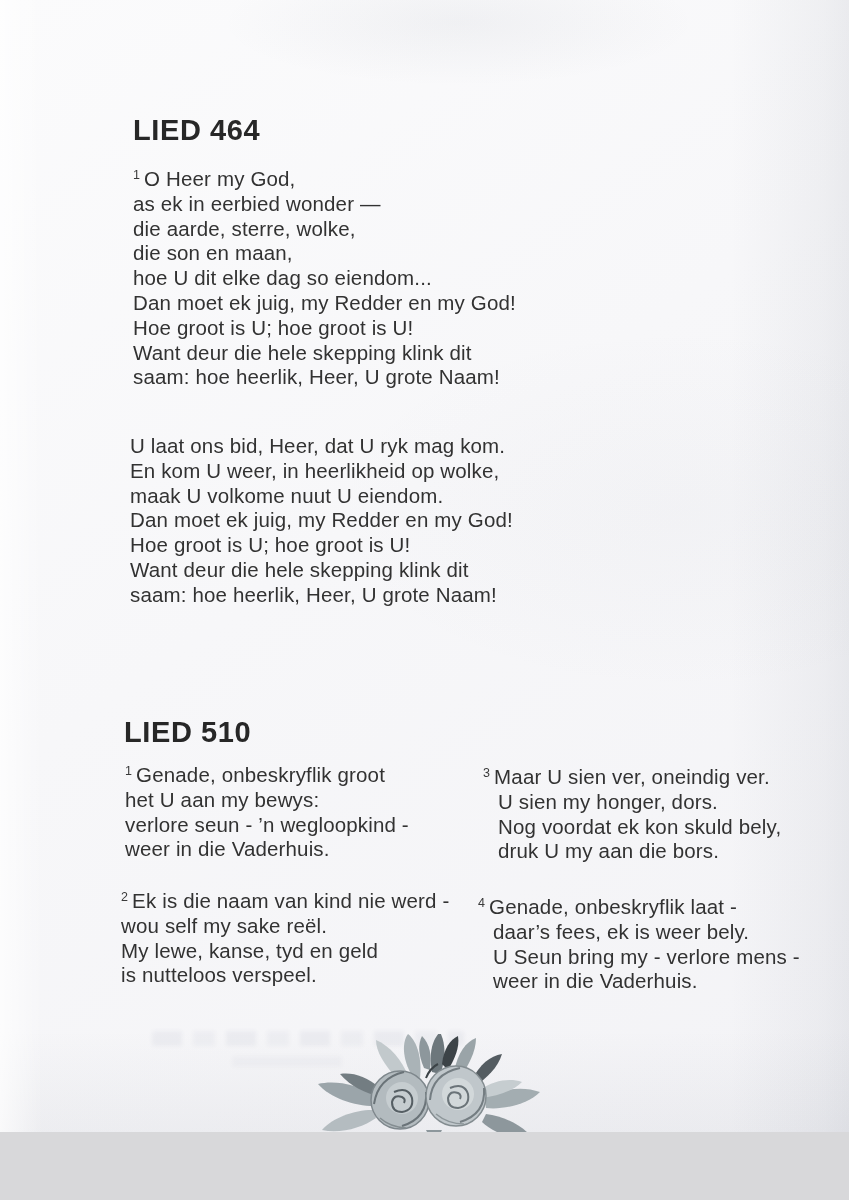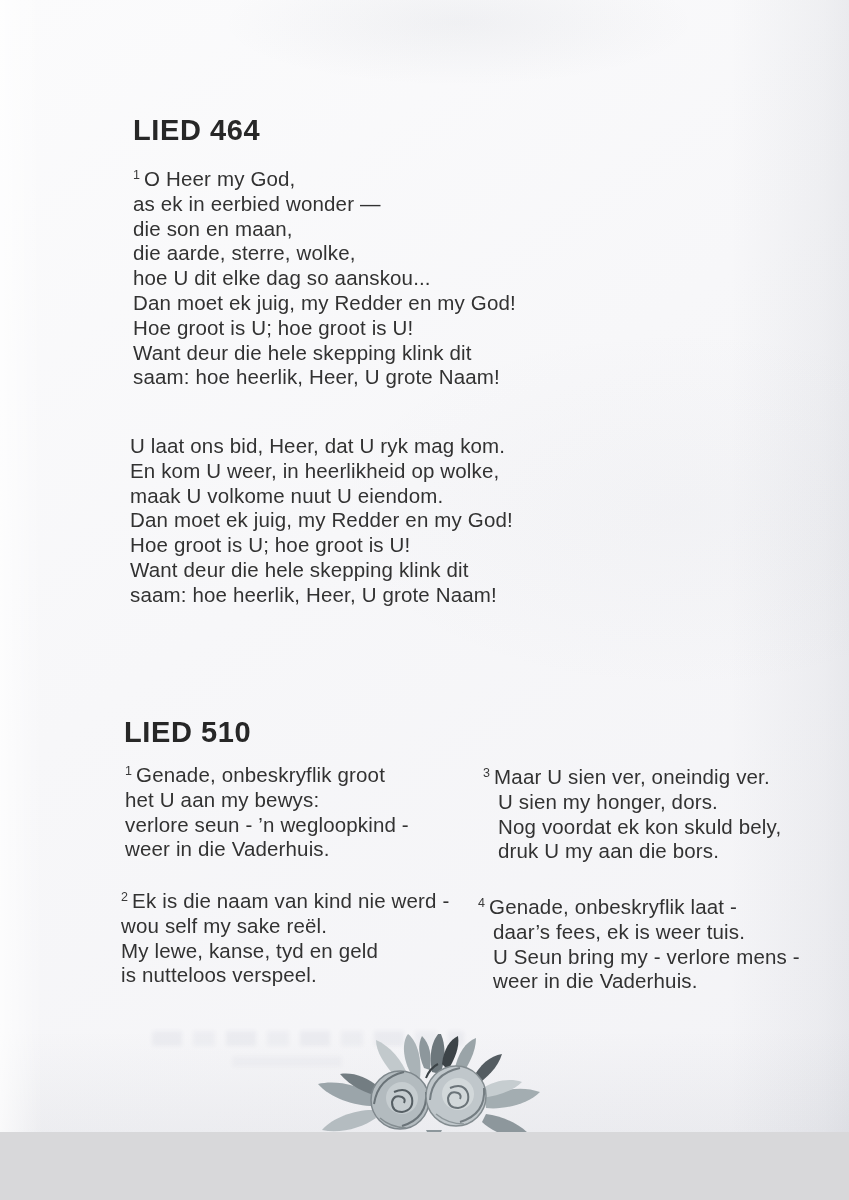--- a/index.html
+++ b/index.html
@@ -59,23 +59,23 @@
   <div class="shade shade-right"></div>
   <div class="shade shade-bottom"></div>
   <div class="shade shade-left"></div>
   <div class="shade shade-mid"></div>
 
   <div class="title" style="left:133px; top:114px;">LIED 464</div>
 
   <div class="verse" style="left:133px; top:167px;">
     <div class="line first"><sup class="vnum">1</sup><span>O Heer my God,</span></div>
     <div class="line">as ek in eerbied wonder —</div>
+    <div class="line">die aarde, sterre, wolke,</div>
     <div class="line">die son en maan,</div>
-    <div class="line">die aarde, sterre, wolke,</div>
-    <div class="line">hoe U dit elke dag so aanskou...</div>
+    <div class="line">hoe U dit elke dag so eiendom...</div>
     <div class="line">Dan moet ek juig, my Redder en my God!</div>
     <div class="line">Hoe groot is U; hoe groot is U!</div>
     <div class="line">Want deur die hele skepping klink dit</div>
     <div class="line">saam: hoe heerlik, Heer, U grote Naam!</div>
   </div>
 
   <div class="verse" style="left:130px; top:434px;">
     <div class="line">U laat ons bid, Heer, dat U ryk mag kom.</div>
     <div class="line">En kom U weer, in heerlikheid op wolke,</div>
     <div class="line">maak U volkome nuut U eiendom.</div>
@@ -103,21 +103,21 @@
 
   <div class="verse indent" style="left:483px; top:765px;">
     <div class="line first"><sup class="vnum">3</sup><span>Maar U sien ver, oneindig ver.</span></div>
     <div class="line">U sien my honger, dors.</div>
     <div class="line">Nog voordat ek kon skuld bely,</div>
     <div class="line">druk U my aan die bors.</div>
   </div>
 
   <div class="verse indent" style="left:478px; top:895px;">
     <div class="line first"><sup class="vnum">4</sup><span>Genade, onbeskryflik laat -</span></div>
-    <div class="line">daar’s fees, ek is weer tuis.</div>
+    <div class="line">daar’s fees, ek is weer bely.</div>
     <div class="line">U Seun bring my - verlore mens -</div>
     <div class="line">weer in die Vaderhuis.</div>
   </div>
 
   <div class="bleed bleed-line1"></div>
   <div class="bleed bleed-line2"></div>
   <div class="bleed-box bleed"></div>
 
   <svg class="ornament" viewBox="0 0 234 134" aria-hidden="true">
 

